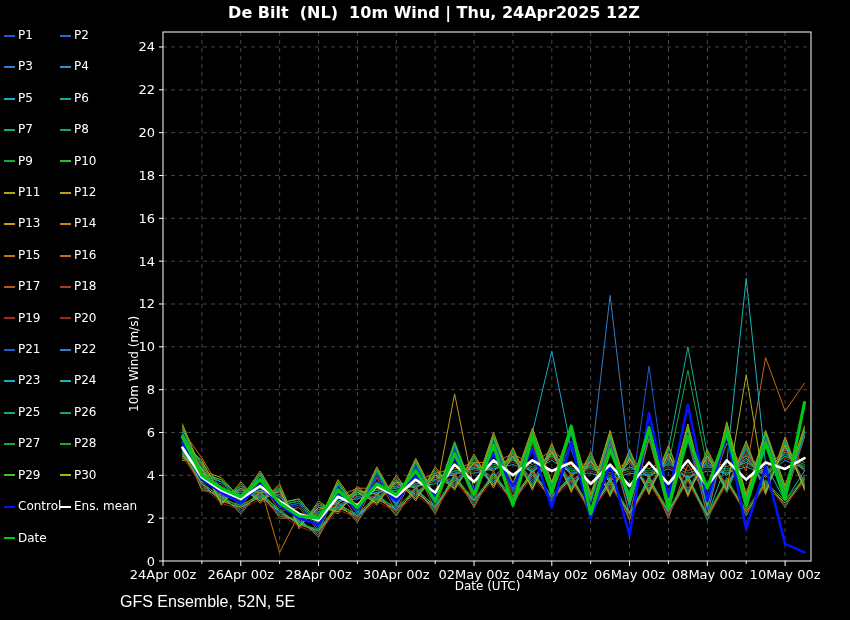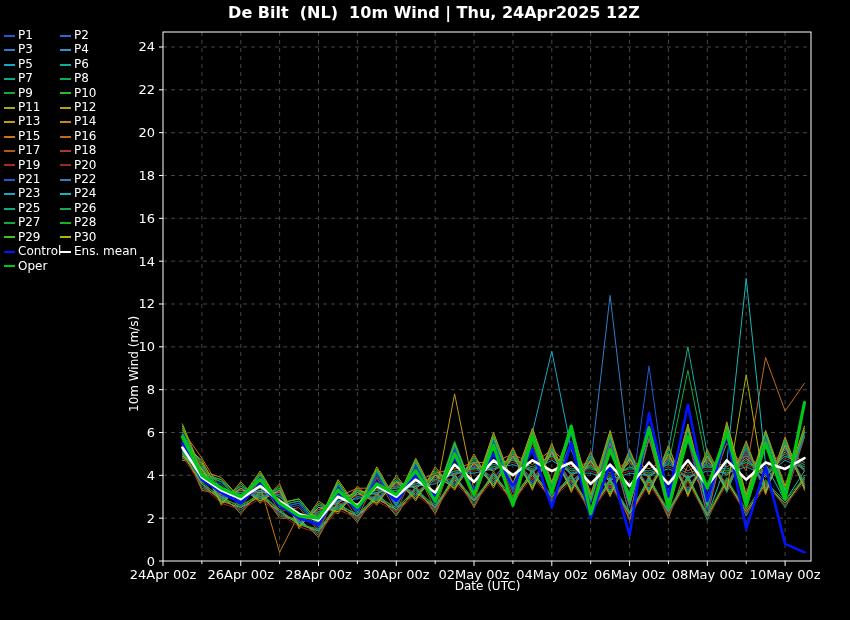--- a/index.html
+++ b/index.html
@@ -1,21 +1,21 @@
 <!DOCTYPE html>
 <html><head>
 <meta charset="utf-8">
 <style>
   html,body{margin:0;padding:0;background:#000;}
   #stage{position:relative;width:839px;height:620px;background:#000;overflow:hidden;
          font-family:"DejaVu Sans",sans-serif;color:#fff;}
   #title{position:absolute;top:3px;left:0;width:868px;text-align:center;
          font-size:16px;font-weight:bold;white-space:pre;letter-spacing:0px;}
   #legend{position:absolute;top:29px;left:4px;display:grid;
-          grid-template-columns:56px 82px;row-gap:1px;font-size:12px;line-height:13.4px;}
+          grid-template-columns:56px 82px;row-gap:18px;font-size:12px;line-height:13.4px;}
   .lg-item{display:flex;align-items:center;white-space:nowrap;}
   .lg-sw{display:inline-block;width:11px;height:2px;margin-right:3px;flex:0 0 11px;}
   #ylabel{position:absolute;left:127px;top:412px;transform:rotate(-90deg);
           transform-origin:0 0;font-size:12px;white-space:nowrap;}
   #xlabel{position:absolute;left:0;top:579px;width:975px;text-align:center;font-size:12px;}
   #footer-left{position:absolute;left:120px;top:593px;font-size:16px;
                font-family:"Liberation Sans",sans-serif;}
   #footer-right{position:absolute;left:649px;top:593px;font-size:16px;
                 font-family:"Liberation Sans",sans-serif;}
   svg{position:absolute;top:0;left:0;}
@@ -150,21 +150,21 @@
       <div class="lg-item">
         <span class="lg-sw" style="background: rgb(0, 20, 255);"></span>
         <span>Control</span>
       </div>
       <div class="lg-item">
         <span class="lg-sw" style="background: rgb(255, 255, 255);"></span>
         <span>Ens. mean</span>
       </div>
       <div class="lg-item">
         <span class="lg-sw" style="background: rgb(0, 200, 20);"></span>
-        <span>Oper</span>
+        <span>Date</span>
       </div>
     </div>
   <div id="ylabel">10m Wind (m/s)</div>
   <svg id="plot-svg" width="850" height="620">
       <g>
         <line x1="201.88" y1="32" x2="201.88" y2="561" stroke="#464646" stroke-width="1" stroke-dasharray="4 4"></line>
         <line x1="240.76" y1="32" x2="240.76" y2="561" stroke="#464646" stroke-width="1" stroke-dasharray="4 4"></line>
         <line x1="279.64" y1="32" x2="279.64" y2="561" stroke="#464646" stroke-width="1" stroke-dasharray="4 4"></line>
         <line x1="318.52" y1="32" x2="318.52" y2="561" stroke="#464646" stroke-width="1" stroke-dasharray="4 4"></line>
         <line x1="357.4" y1="32" x2="357.4" y2="561" stroke="#464646" stroke-width="1" stroke-dasharray="4 4"></line>
@@ -279,13 +279,14 @@
         <polyline points="182.4,451.8 201.9,481.8 221.3,498.9 240.8,505.3 260.2,494.6 279.6,509.6 299.1,524.6 318.5,528.9 338.0,505.3 357.4,513.9 376.8,496.7 396.3,507.5 415.7,490.3 435.2,505.3 454.6,477.5 474.0,498.9 493.5,475.3 512.9,496.7 532.4,473.2 551.8,494.6 571.2,477.5 590.7,507.5 610.1,481.8 629.6,511.7 649.0,479.6 668.4,509.6 687.9,477.5 707.3,513.9 726.8,479.6 746.2,509.6 765.6,481.8 785.1,501.0 804.5,477.5" fill="none" stroke="#1fae1f" stroke-width="1" stroke-linejoin="round" stroke-linecap="round"></polyline>
         <polyline points="182.4,426.1 201.9,473.2 221.3,479.6 240.8,498.9 260.2,473.2 279.6,503.2 299.1,498.9 318.5,522.4 338.0,481.8 357.4,509.6 376.8,468.9 396.3,503.2 415.7,460.3 435.2,498.9 454.6,443.2 474.0,492.5 493.5,436.8 512.9,486.0 532.4,432.5 551.8,483.9 571.2,430.4 590.7,498.9 610.1,434.6 629.6,503.2 649.0,430.4 668.4,501.0 687.9,428.2 707.3,505.3 726.8,426.1 746.2,498.9 765.6,432.5 785.1,490.3 804.5,430.4" fill="none" stroke="#3fc41f" stroke-width="1" stroke-linejoin="round" stroke-linecap="round"></polyline>
         <polyline points="182.4,456.1 201.9,468.9 221.3,503.2 240.8,488.2 260.2,501.0 279.6,490.3 299.1,526.7 318.5,507.5 338.0,511.7 357.4,492.5 376.8,503.2 396.3,481.8 415.7,498.9 435.2,475.3 454.6,488.2 474.0,462.5 493.5,486.0 512.9,456.1 532.4,488.2 551.8,451.8 571.2,490.3 590.7,460.3 610.1,494.6 629.6,458.2 649.0,492.5 668.4,453.9 687.9,494.6 707.3,456.1 726.8,490.3 746.2,374.7 765.6,492.5 785.1,445.3 804.5,488.2" fill="none" stroke="#b0b00f" stroke-width="1" stroke-linejoin="round" stroke-linecap="round"></polyline>
         <polyline points="182.4,443.2 201.9,479.6 221.3,492.5 240.8,503.2 260.2,483.9 279.6,505.3 299.1,518.2 318.5,524.6 338.0,492.5 357.4,509.6 376.8,481.8 396.3,501.0 415.7,475.3 435.2,496.7 454.6,458.2 474.0,490.3 493.5,453.9 512.9,486.0 532.4,449.6 551.8,507.5 571.2,443.2 590.7,518.2 610.1,464.6 629.6,535.3 649.0,413.2 668.4,496.7 687.9,404.7 707.3,501.0 726.8,434.6 746.2,528.9 765.6,466.8 785.1,543.9 804.5,552.4" fill="none" stroke="#0014ff" stroke-width="2.6" stroke-linejoin="round" stroke-linecap="round"></polyline>
         <polyline points="182.4,447.5 201.9,477.5 221.3,490.3 240.8,498.9 260.2,486.0 279.6,501.0 299.1,513.9 318.5,520.3 338.0,496.7 357.4,505.3 376.8,486.0 396.3,496.7 415.7,479.6 435.2,492.5 454.6,464.6 474.0,481.8 493.5,460.3 512.9,475.3 532.4,460.3 551.8,471.0 571.2,462.5 590.7,483.9 610.1,464.6 629.6,486.0 649.0,462.5 668.4,483.9 687.9,460.3 707.3,486.0 726.8,460.3 746.2,479.6 765.6,462.5 785.1,468.9 804.5,458.2" fill="none" stroke="#ffffff" stroke-width="2.6" stroke-linejoin="round" stroke-linecap="round"></polyline>
         <polyline points="182.4,436.8 201.9,475.3 221.3,488.2 240.8,496.7 260.2,479.6 279.6,503.2 299.1,516.0 318.5,518.2 338.0,490.3 357.4,507.5 376.8,483.9 396.3,494.6 415.7,471.0 435.2,501.0 454.6,453.9 474.0,494.6 493.5,445.3 512.9,505.3 532.4,436.8 551.8,492.5 571.2,426.1 590.7,513.9 610.1,449.6 629.6,496.7 649.0,428.2 668.4,507.5 687.9,436.8 707.3,488.2 726.8,432.5 746.2,505.3 765.6,443.2 785.1,498.9 804.5,402.5" fill="none" stroke="#00c814" stroke-width="3.2" stroke-linejoin="round" stroke-linecap="round"></polyline>
       </g>
       <rect x="163" y="32" width="648" height="529" fill="none" stroke="#ffffff" stroke-width="1"></rect>
     </svg>
   <div id="xlabel">Date (UTC)</div>
+  <div id="footer-left">GFS Ensemble, 52N, 5E</div>
 </div>
 
 </body></html>

